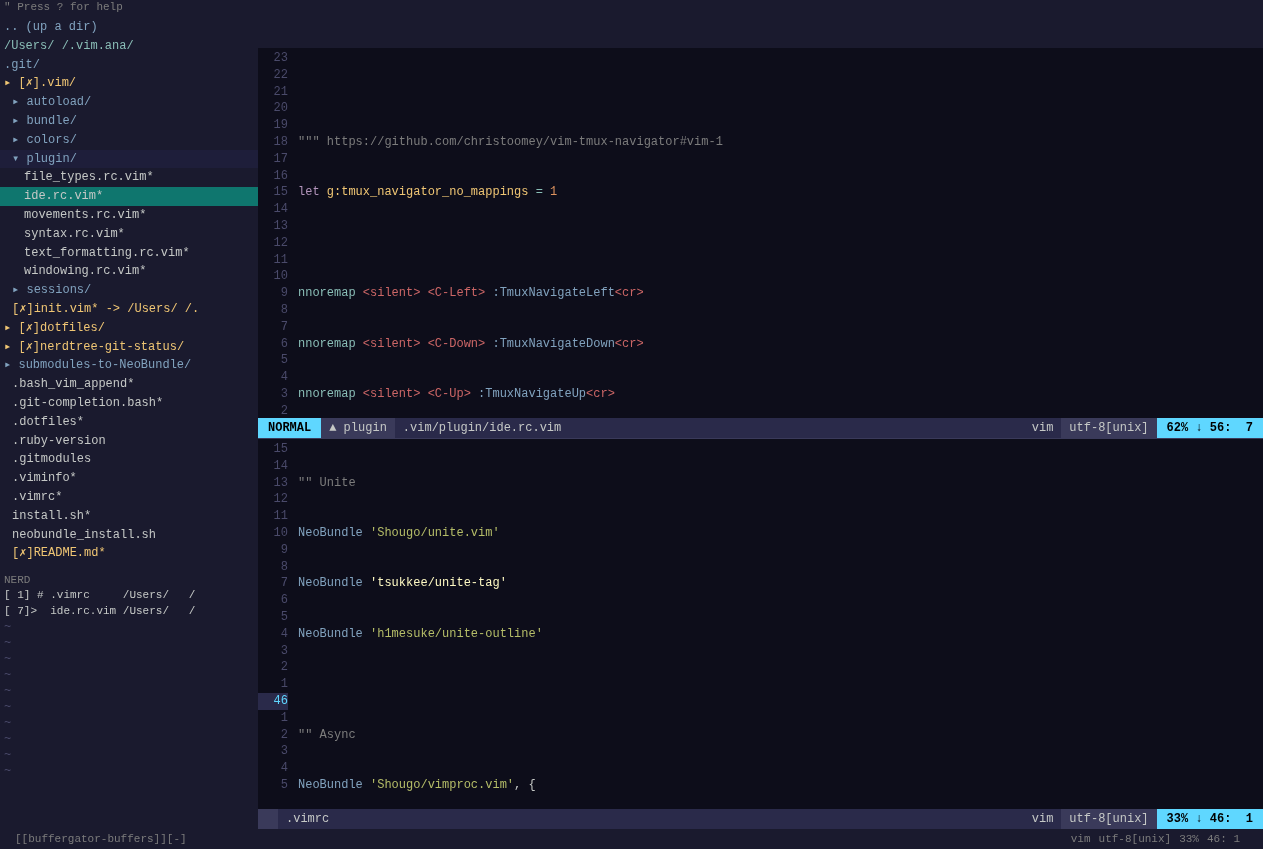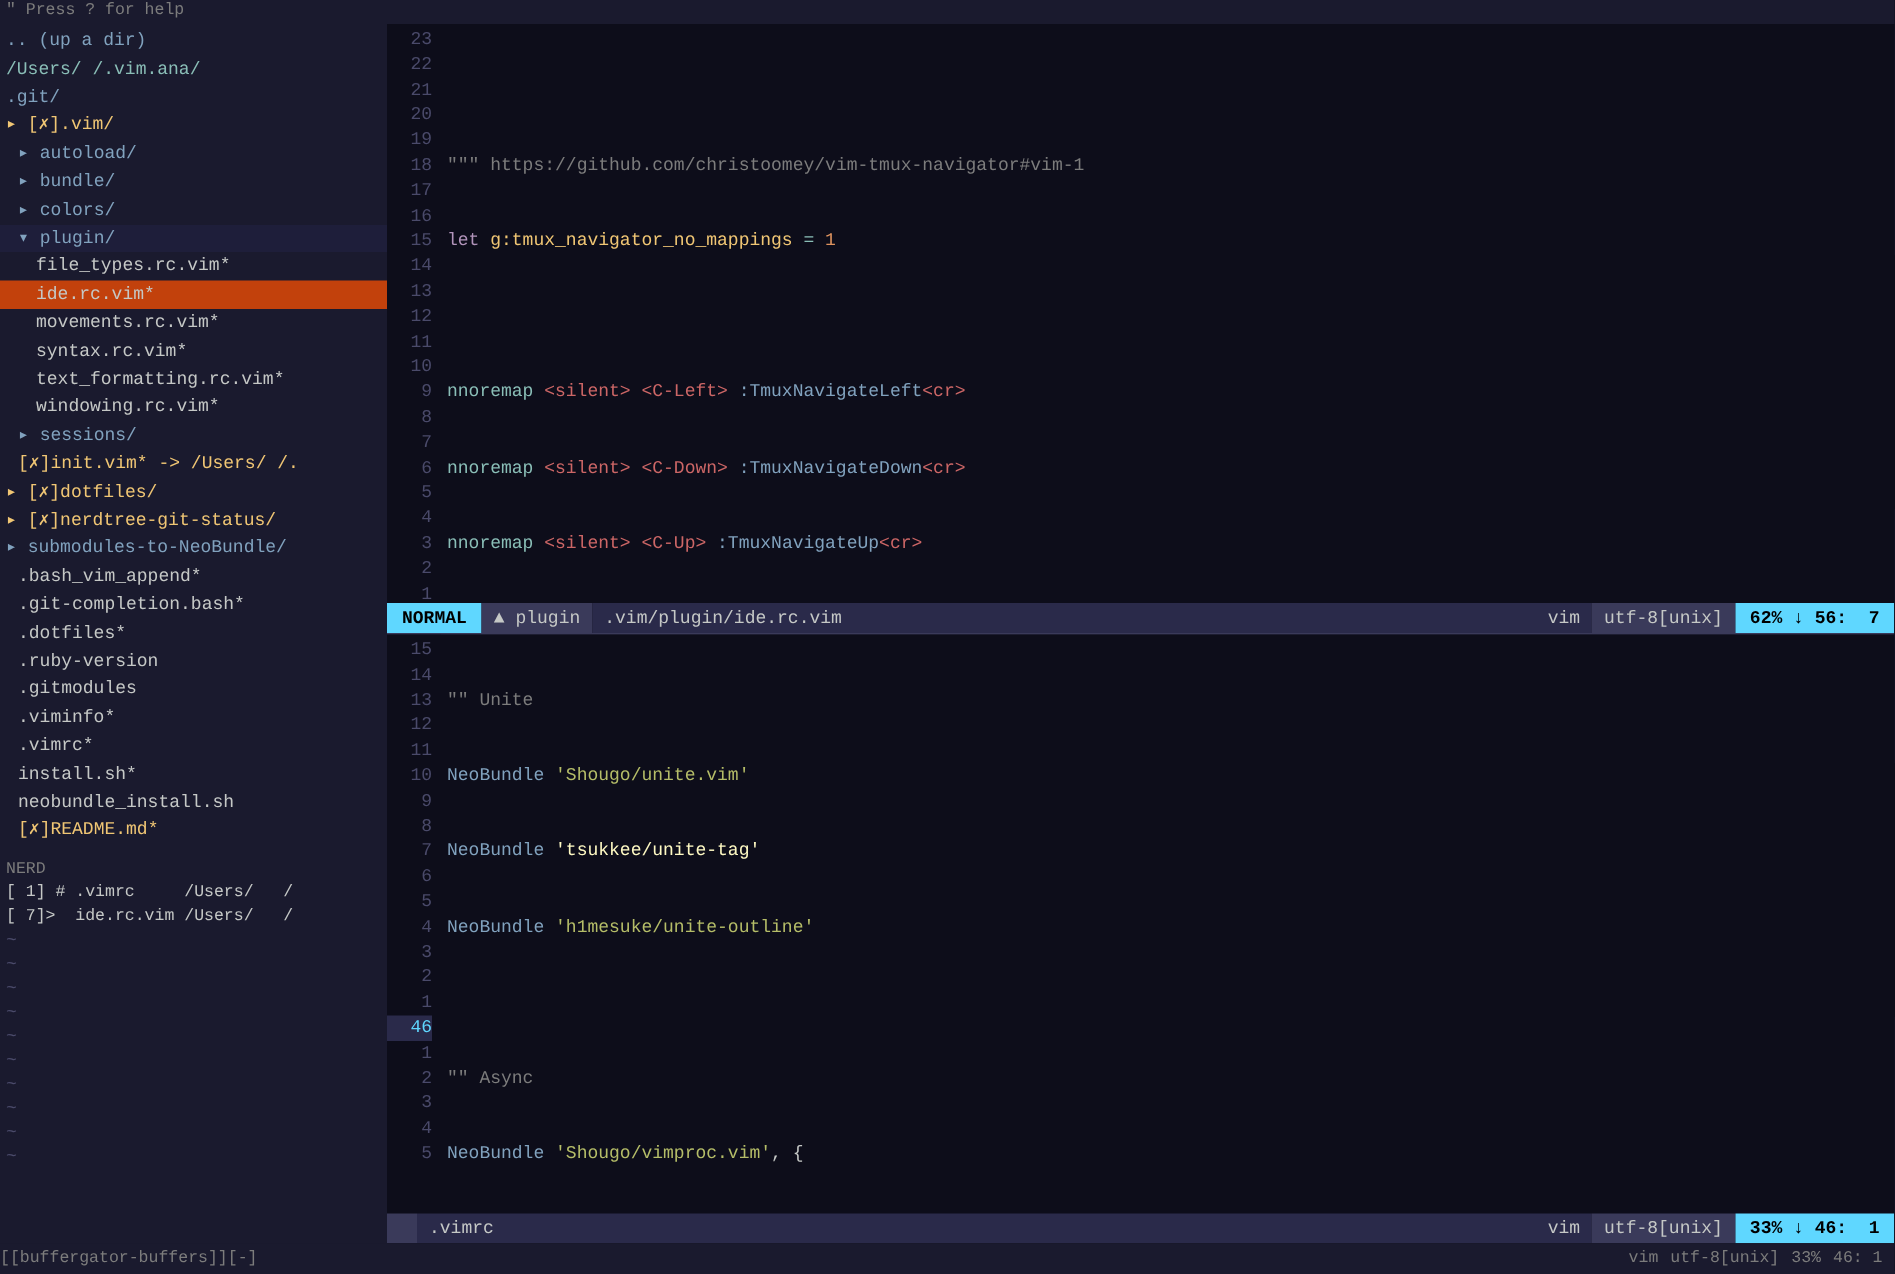--- a/index.html
+++ b/index.html
@@ -73,20 +73,21 @@
     }
     .tilde-line { color: #4a4a6a; padding: 1px 4px; }
 
     
     #editor-area {
       flex: 1;
       display: flex;
       flex-direction: column;
       overflow: hidden;
       background: #0d0d1a;
+      margin-top: 32px;
     }
 
     
     #pane-top {
       flex: 1;
       display: flex;
       flex-direction: column;
       overflow: hidden;
       border-bottom: 1px solid #3a3a5a;
     }
@@ -214,21 +215,21 @@
       align-items: center;
       font-weight: bold;
     }
 
     
     #bottom-bar {
       height: 20px;
       background: #1a1a2e;
       display: flex;
       align-items: center;
-      padding: 0 0;
+      padding: 0 15px;
       font-size: 11px;
       color: #7c7c7c;
       flex-shrink: 0;
     }
 
     
     ::-webkit-scrollbar { width: 4px; }
     ::-webkit-scrollbar-track { background: #0d0d1a; }
     ::-webkit-scrollbar-thumb { background: #3a3a5a; }
   </style>
@@ -244,21 +245,21 @@
   <div id="sidebar">
     <div class="sidebar-item sidebar-dir">.. (up a dir)</div>
     <div class="sidebar-item sidebar-link">/Users/<span style="color:#4a4a6a">      </span>/.vim.ana/</div>
     <div class="sidebar-item sidebar-dir">.git/</div>
     <div class="sidebar-item sidebar-modified">▸ [✗].vim/</div>
     <div class="sidebar-item sidebar-dir sidebar-indent1">▸ autoload/</div>
     <div class="sidebar-item sidebar-dir sidebar-indent1">▸ bundle/</div>
     <div class="sidebar-item sidebar-dir sidebar-indent1">▸ colors/</div>
     <div class="sidebar-item sidebar-dir sidebar-indent1 selected" style="background:#1e1e3a;">▾ plugin/</div>
     <div class="sidebar-item sidebar-file sidebar-indent2">file_types.rc.vim*</div>
-    <div class="sidebar-item sidebar-file sidebar-indent2 selected" style="background:#c2410c;">ide.rc.vim*</div>
+    <div class="sidebar-item sidebar-file sidebar-indent2 selected" style="background:#0f766e;">ide.rc.vim*</div>
     <div class="sidebar-item sidebar-file sidebar-indent2">movements.rc.vim*</div>
     <div class="sidebar-item sidebar-file sidebar-indent2">syntax.rc.vim*</div>
     <div class="sidebar-item sidebar-file sidebar-indent2">text_formatting.rc.vim*</div>
     <div class="sidebar-item sidebar-file sidebar-indent2">windowing.rc.vim*</div>
     <div class="sidebar-item sidebar-dir sidebar-indent1">▸ sessions/</div>
     <div class="sidebar-item sidebar-modified sidebar-indent1">[✗]init.vim* -&gt; /Users/<span style="color:#4a4a6a">      </span>/.</div>
     <div class="sidebar-item sidebar-modified">▸ [✗]dotfiles/</div>
     <div class="sidebar-item sidebar-modified">▸ [✗]nerdtree-git-status/</div>
     <div class="sidebar-item sidebar-dir">▸ submodules-to-NeoBundle/</div>
     <div class="sidebar-item sidebar-file sidebar-indent1">.bash_vim_append*</div>

